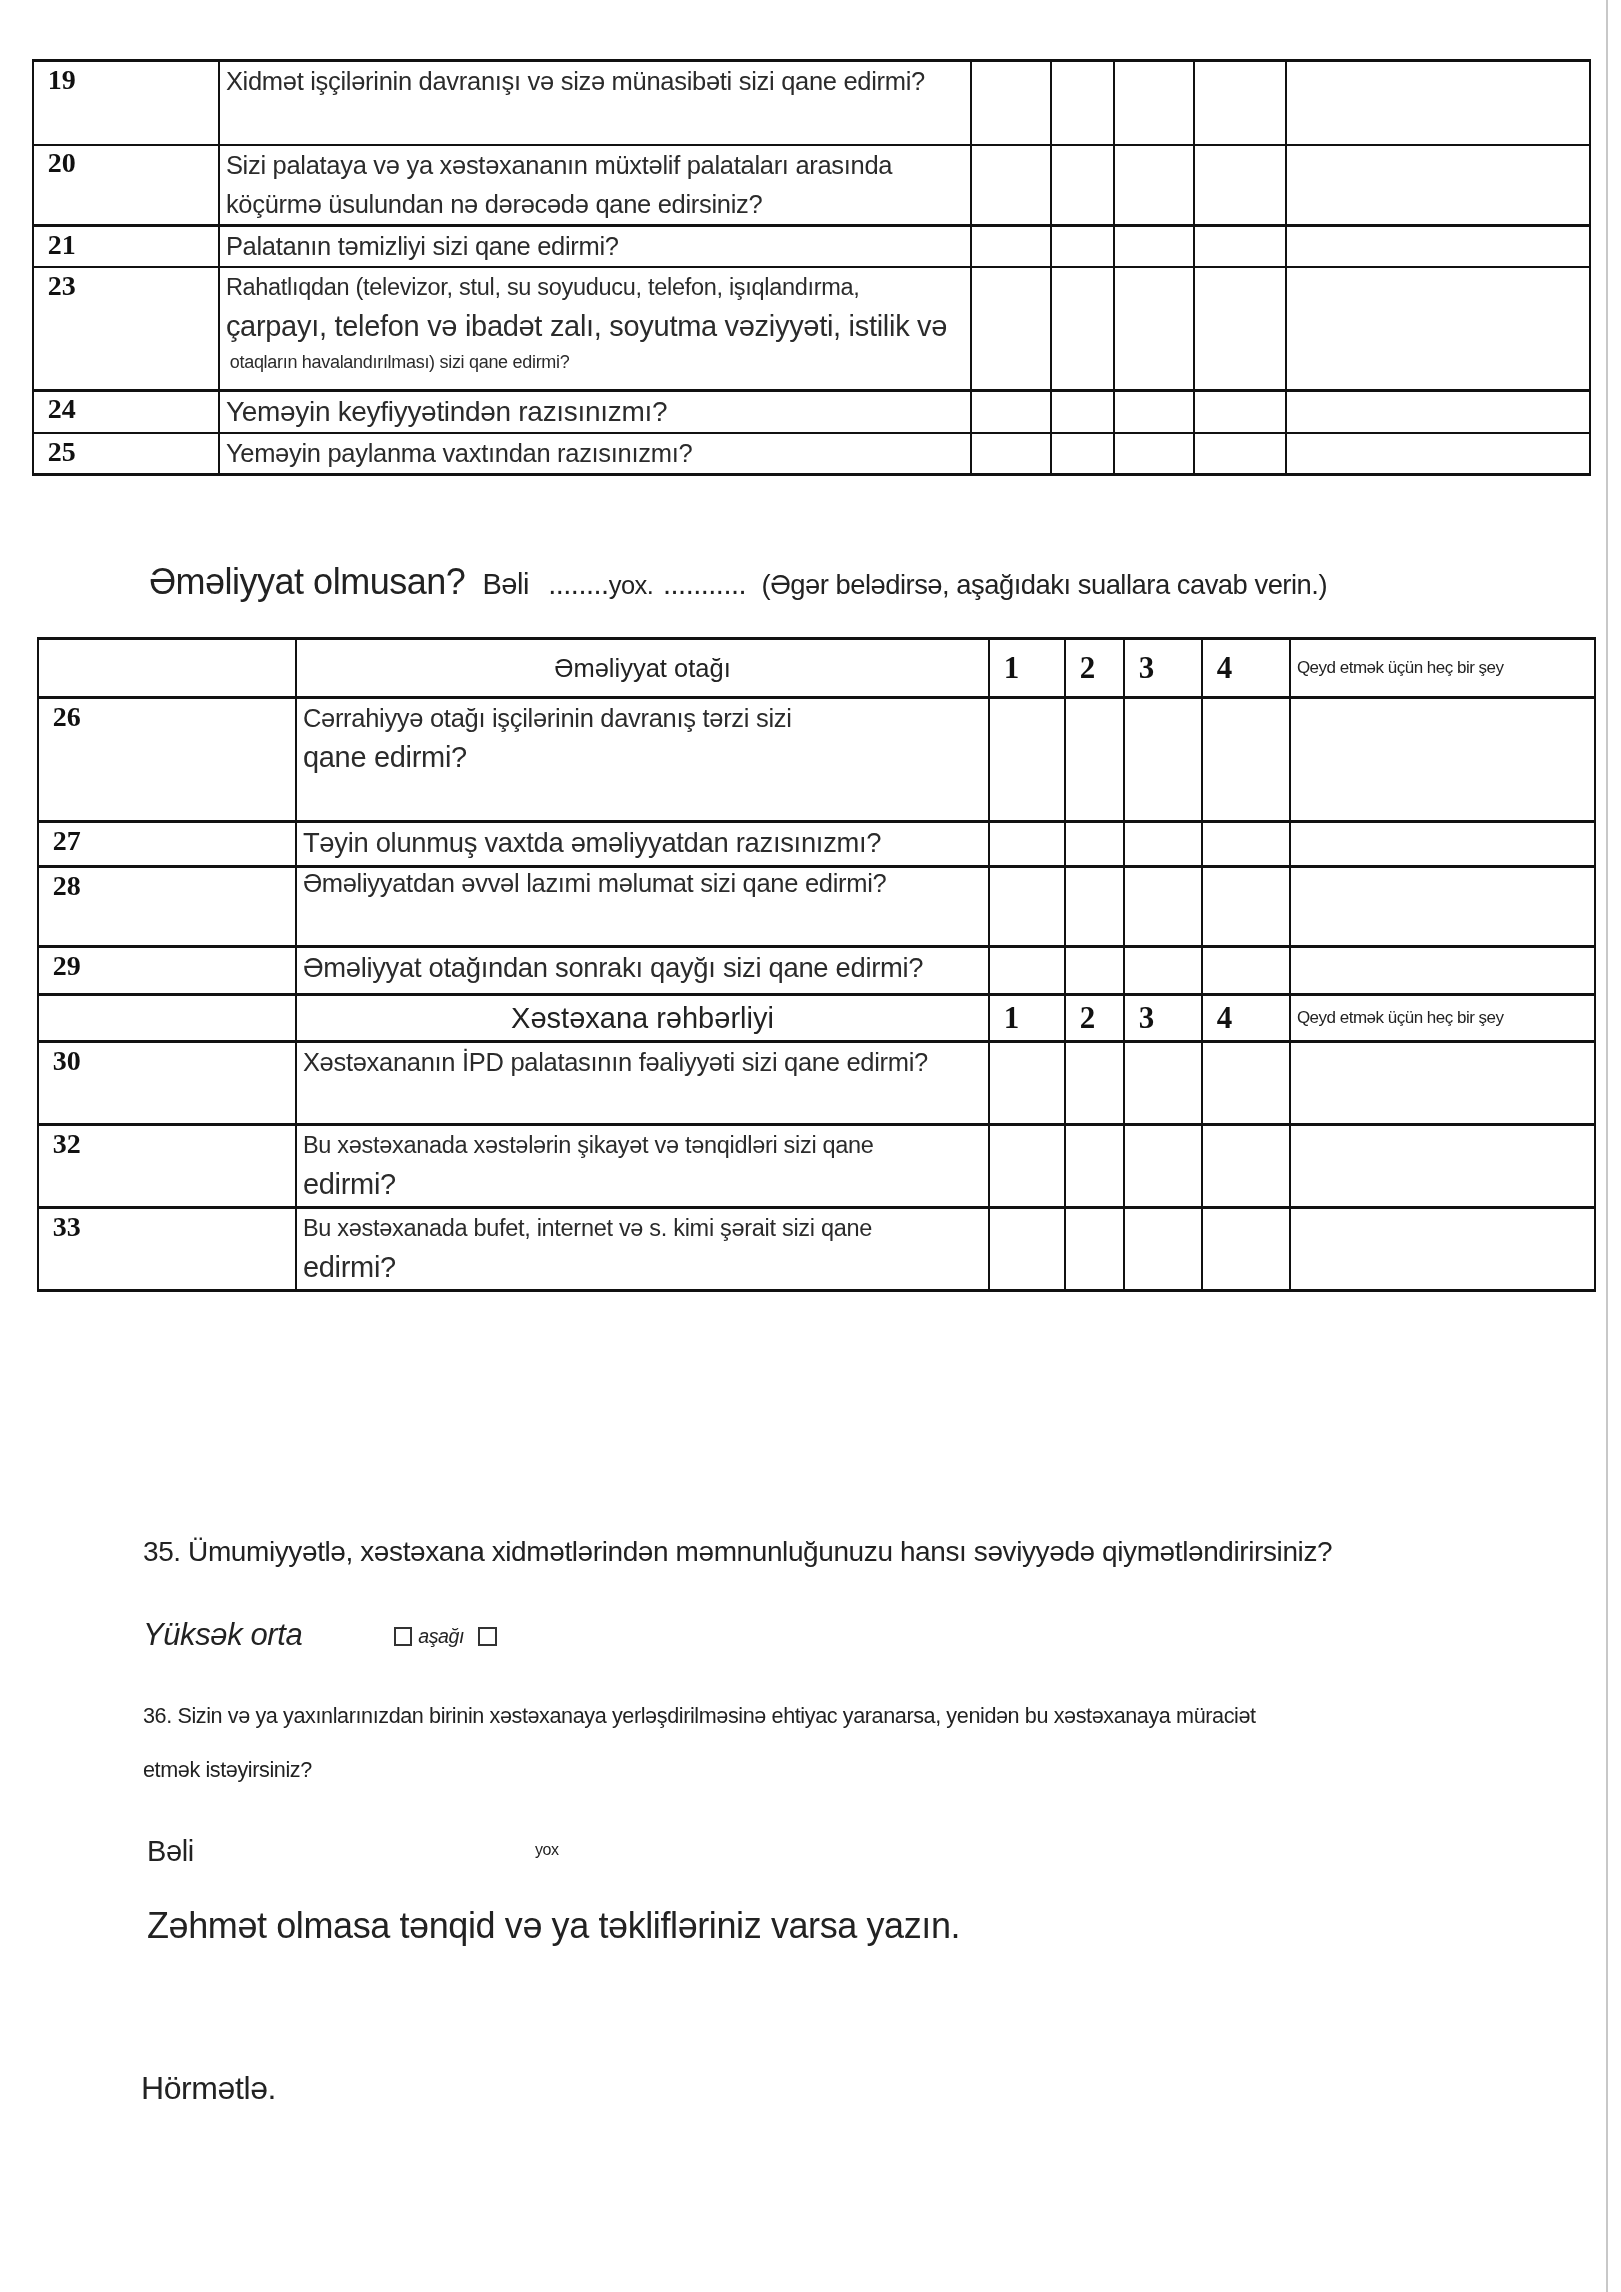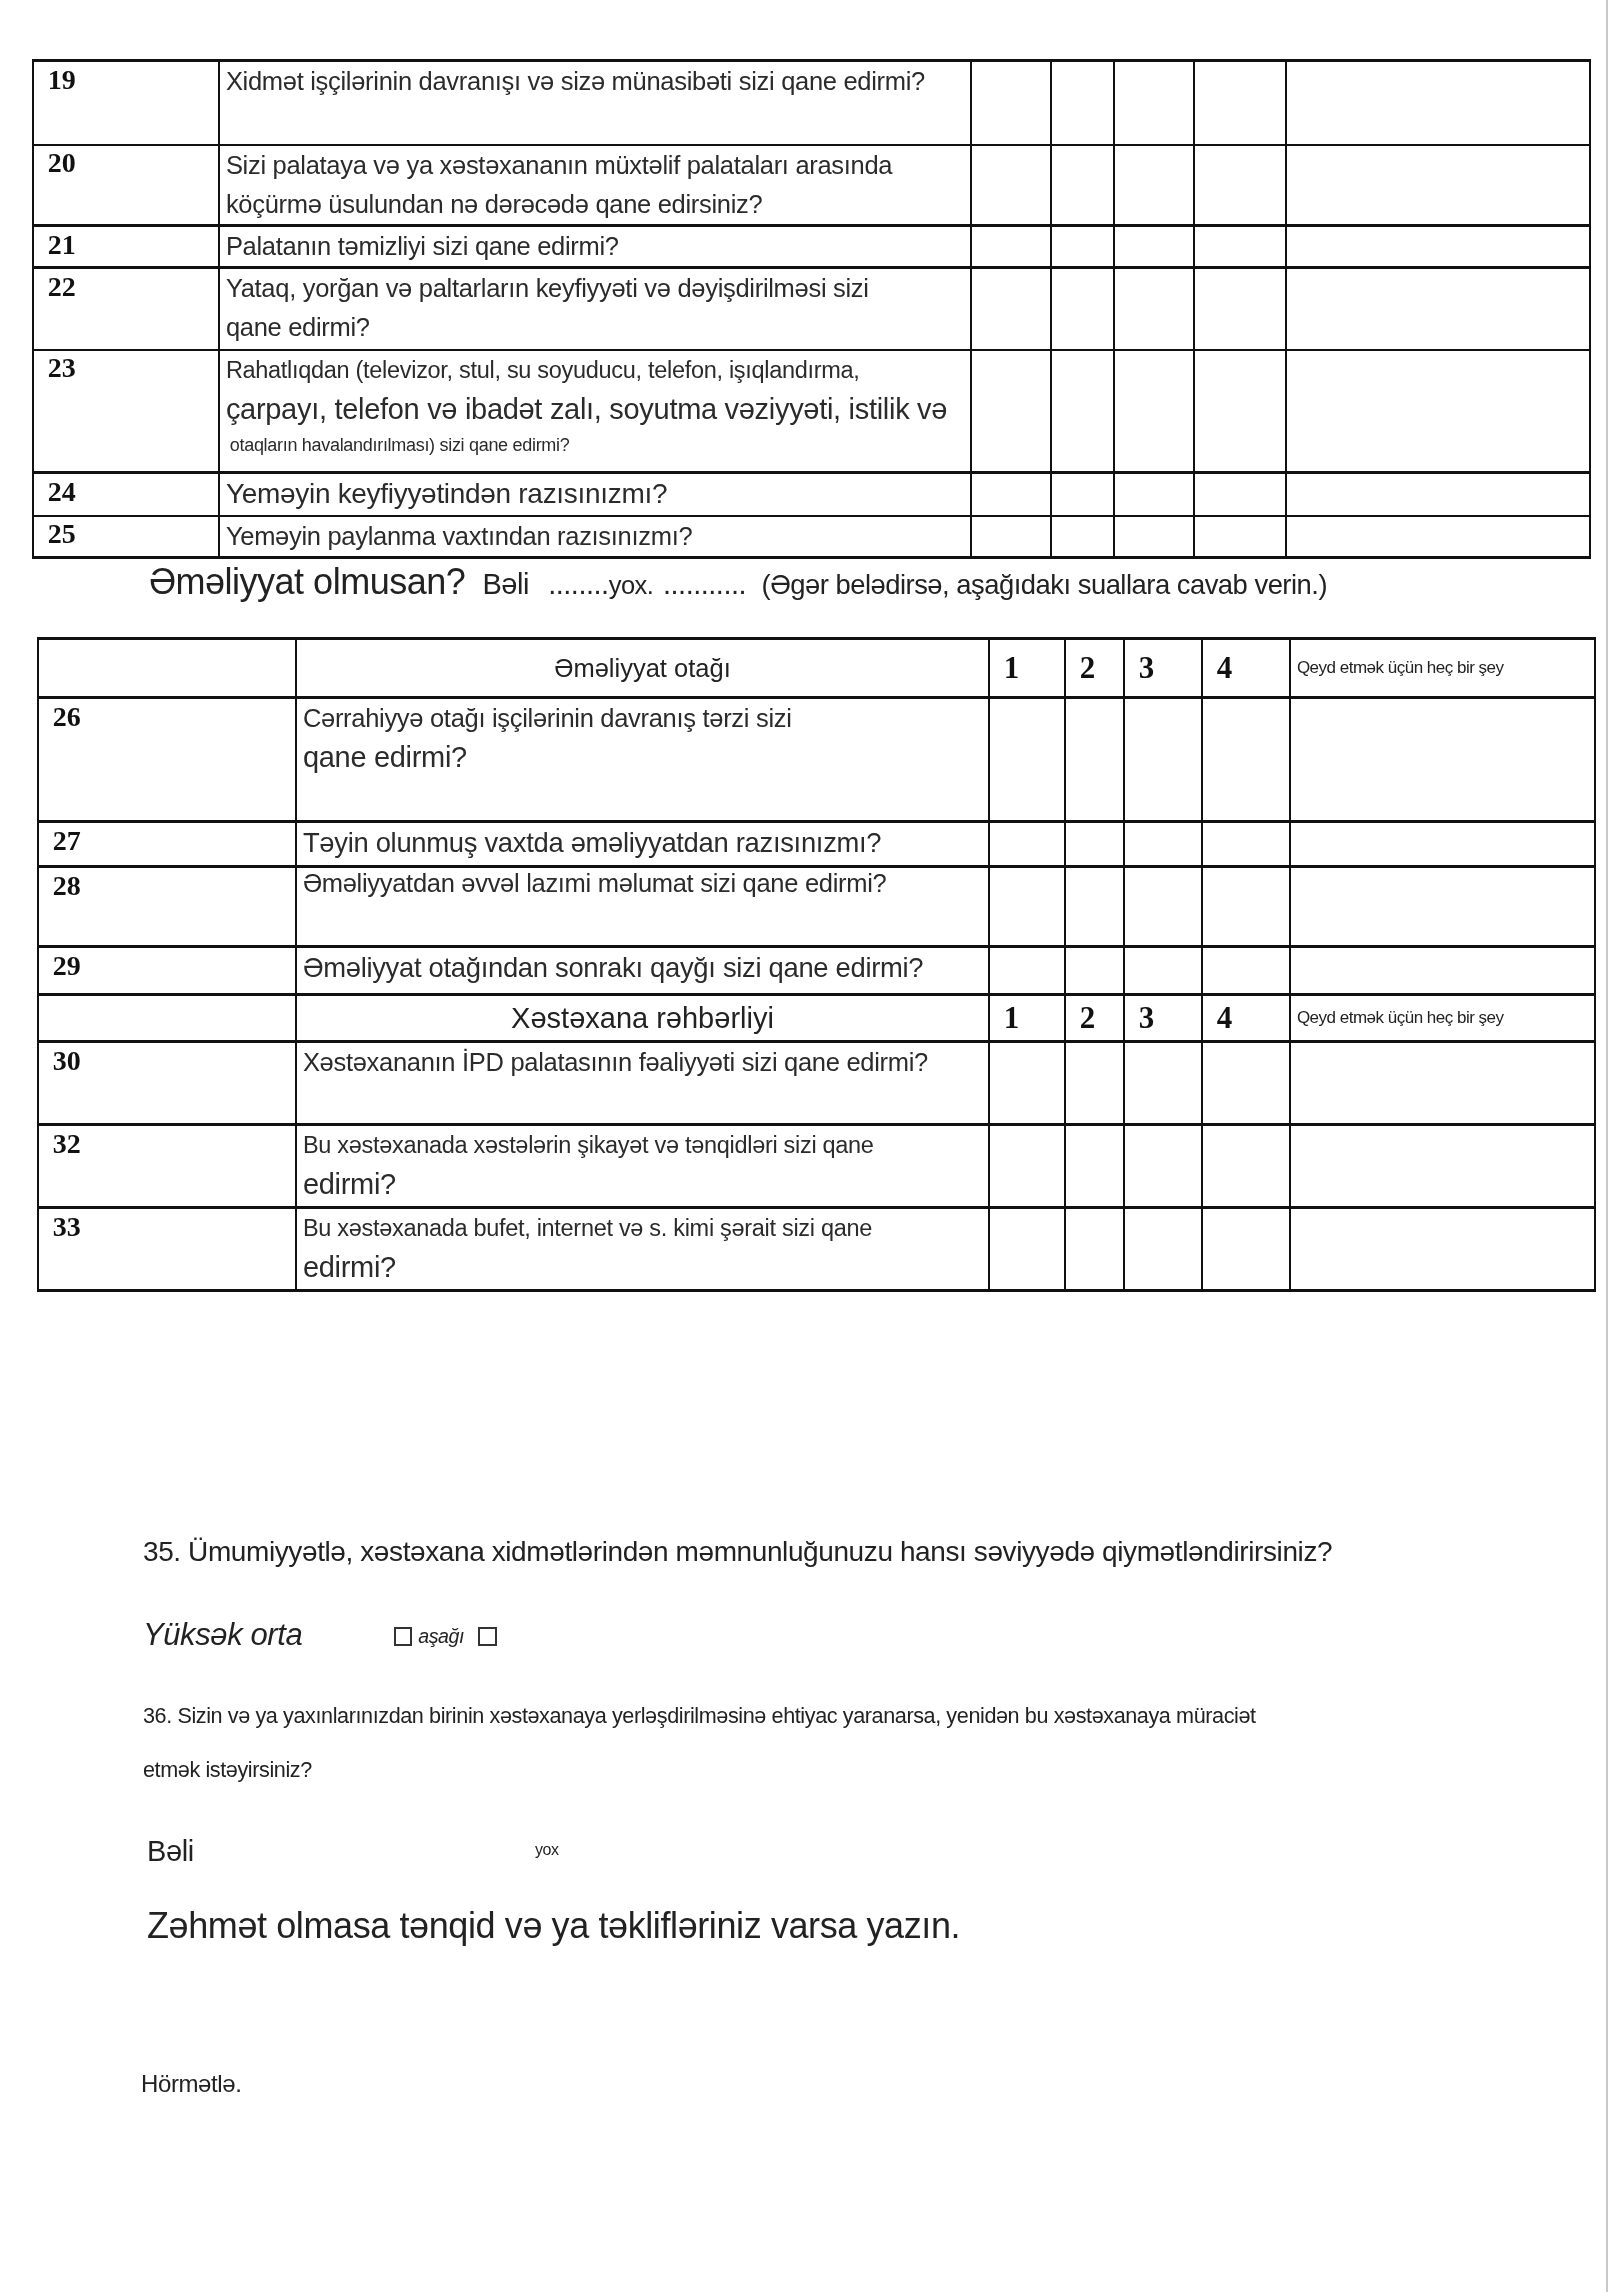--- a/index.html
+++ b/index.html
@@ -27,21 +27,21 @@
   .text { position: absolute; white-space: nowrap; color: #222; letter-spacing: -0.4px; }
   .q35 { left: 143px; top: 1536px; font-size: 28px; }
   .opts35 { left: 143px; top: 1617px; font-size: 31px; font-style: italic; }
   .opts35 .cb { display: inline-block; width: 14.7px; height: 14.7px; border: 2px solid #333; vertical-align: middle; margin: 0 5.9px; }
   .opts35 .small { font-size: 19.6px; vertical-align: middle; }
   .q36a { left: 143px; top: 1703px; font-size: 21.6px; }
   .q36b { left: 143px; top: 1757px; font-size: 21.6px; }
   .yes36 { left: 147px; top: 1835px; font-size: 29px; }
   .no36 { left: 535px; top: 1841px; font-size: 16px; }
   .req { left: 147px; top: 1905px; font-size: 36px; }
-  .regards { left: 141px; top: 2070px; font-size: 24px; }
+  .regards { left: 141px; top: 2070px; font-size: 32px; }
 </style>
 </head>
 <body>
 
 <div class="edge-line"></div>
 
 <table class="survey" id="t1">
   <colgroup>
     <col style="width:186px">
       <col style="width:752px">
@@ -72,29 +72,20 @@
     </tr>
     <tr class="thick-top" style="height:41px">
       <td class="num">21</td>
       <td class="q"><span>Palatanın təmizliyi sizi qane edirmi?</span></td>
       <td></td>
         <td></td>
         <td></td>
         <td></td>
         <td></td>
     </tr>
-    <tr class="thick-top" style="height:82px">
-      <td class="num">22</td>
-      <td class="q"><span>Yataq, yorğan və paltarların keyfiyyəti və dəyişdirilməsi sizi</span><br><span>qane edirmi?</span></td>
-      <td></td>
-        <td></td>
-        <td></td>
-        <td></td>
-        <td></td>
-    </tr>
     <tr style="height:123px">
       <td class="num">23</td>
       <td class="q small"><span>Rahatlıqdan (televizor, stul, su soyuducu, telefon, işıqlandırma,</span><br><span class="big">çarpayı, telefon və ibadət zalı, soyutma vəziyyəti, istilik və</span><span class="tiny">otaqların havalandırılması) sizi qane edirmi?</span></td>
       <td></td>
         <td></td>
         <td></td>
         <td></td>
         <td></td>
     </tr>
     <tr class="thick-top" style="height:43px">

